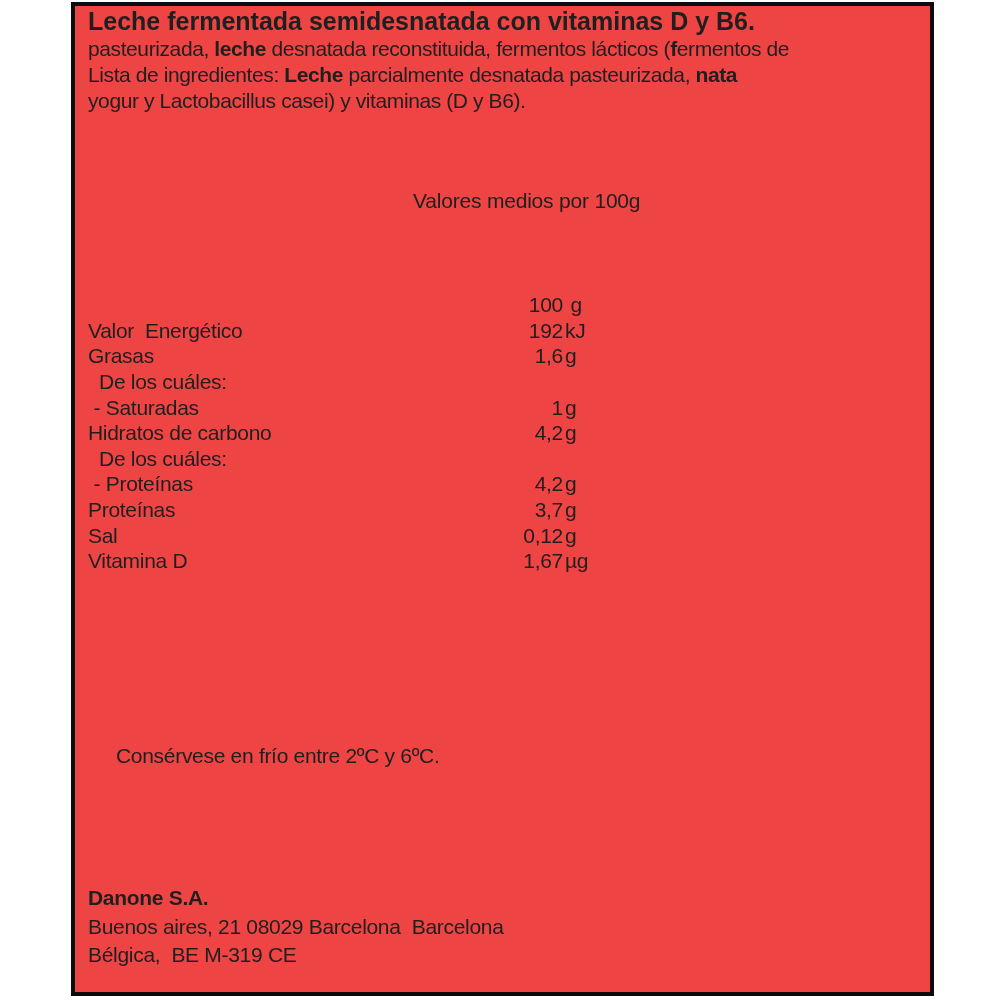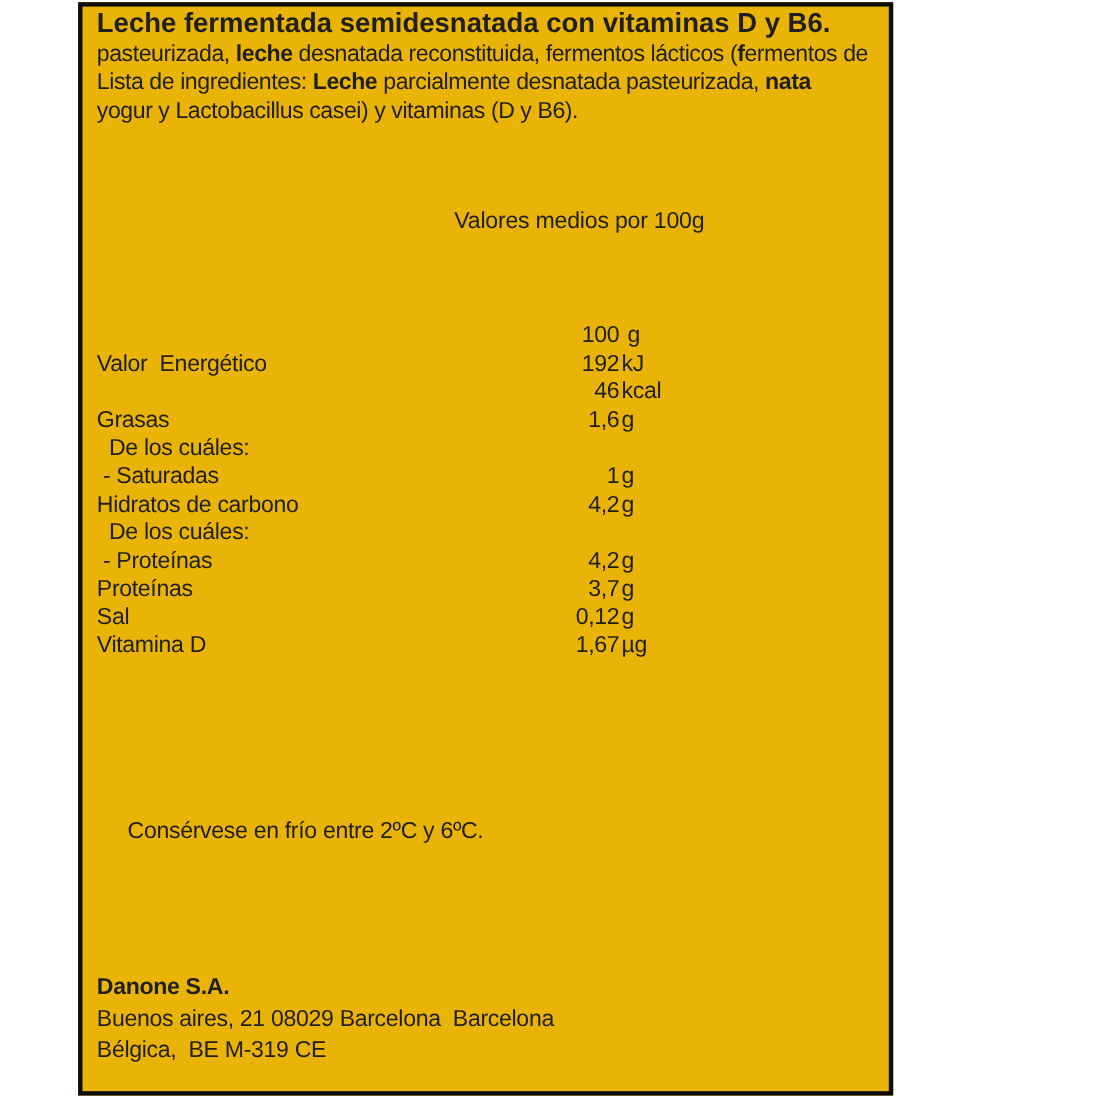--- a/index.html
+++ b/index.html
@@ -3,22 +3,22 @@
 <meta charset="utf-8">
 <style>
   html,body{margin:0;padding:0;background:#ffffff;}
   body{
     width:1000px;height:1000px;position:relative;overflow:hidden;
     font-family:"Liberation Sans","DejaVu Sans",sans-serif;
     color:#1f1f1f;
     -webkit-font-smoothing:antialiased;
   }
   .label-box{
-    position:absolute;left:71px;top:2px;width:741px;height:994px;
-    box-sizing:border-box;border:4px solid #0c0c0c;background:#eab308;
+    position:absolute;left:71px;top:2px;width:863px;height:994px;
+    box-sizing:border-box;border:4px solid #0c0c0c;background:#ef4444;
   }
   .abs{position:absolute;}
   .b{font-weight:bold;}
   .title{
     left:13px;top:0px;width:830px;
     font-size:25px;font-weight:bold;line-height:30px;white-space:pre;
   }
   .ingredients{
     left:13px;top:30px;width:835px;
     font-size:21px;line-height:26px;letter-spacing:-0.4px;
@@ -71,25 +71,20 @@
         <span class="nlbl"></span>
         <span class="nnum">100</span>
         <span class="nunit"> g</span>
       </div>
       <div class="nrow">
         <span class="nlbl">Valor  Energético</span>
         <span class="nnum">192</span>
         <span class="nunit">kJ</span>
       </div>
       <div class="nrow">
-        <span class="nlbl"></span>
-        <span class="nnum">46</span>
-        <span class="nunit">kcal</span>
-      </div>
-      <div class="nrow">
         <span class="nlbl">Grasas</span>
         <span class="nnum">1,6</span>
         <span class="nunit">g</span>
       </div>
       <div class="nrow">
         <span class="nlbl">  De los cuáles:</span>
         <span class="nnum"></span>
         <span class="nunit"></span>
       </div>
       <div class="nrow">

